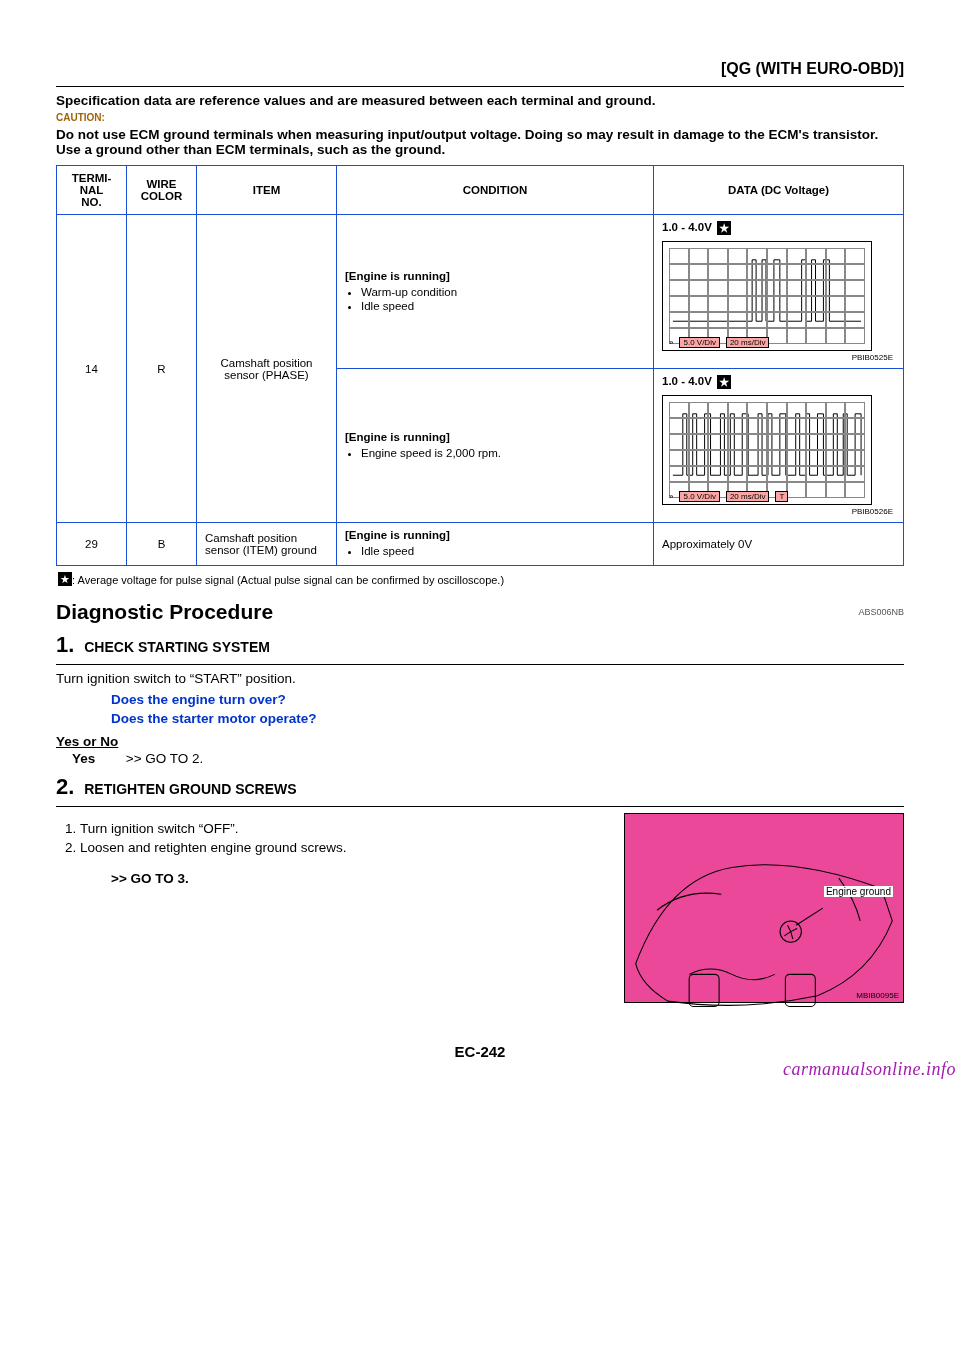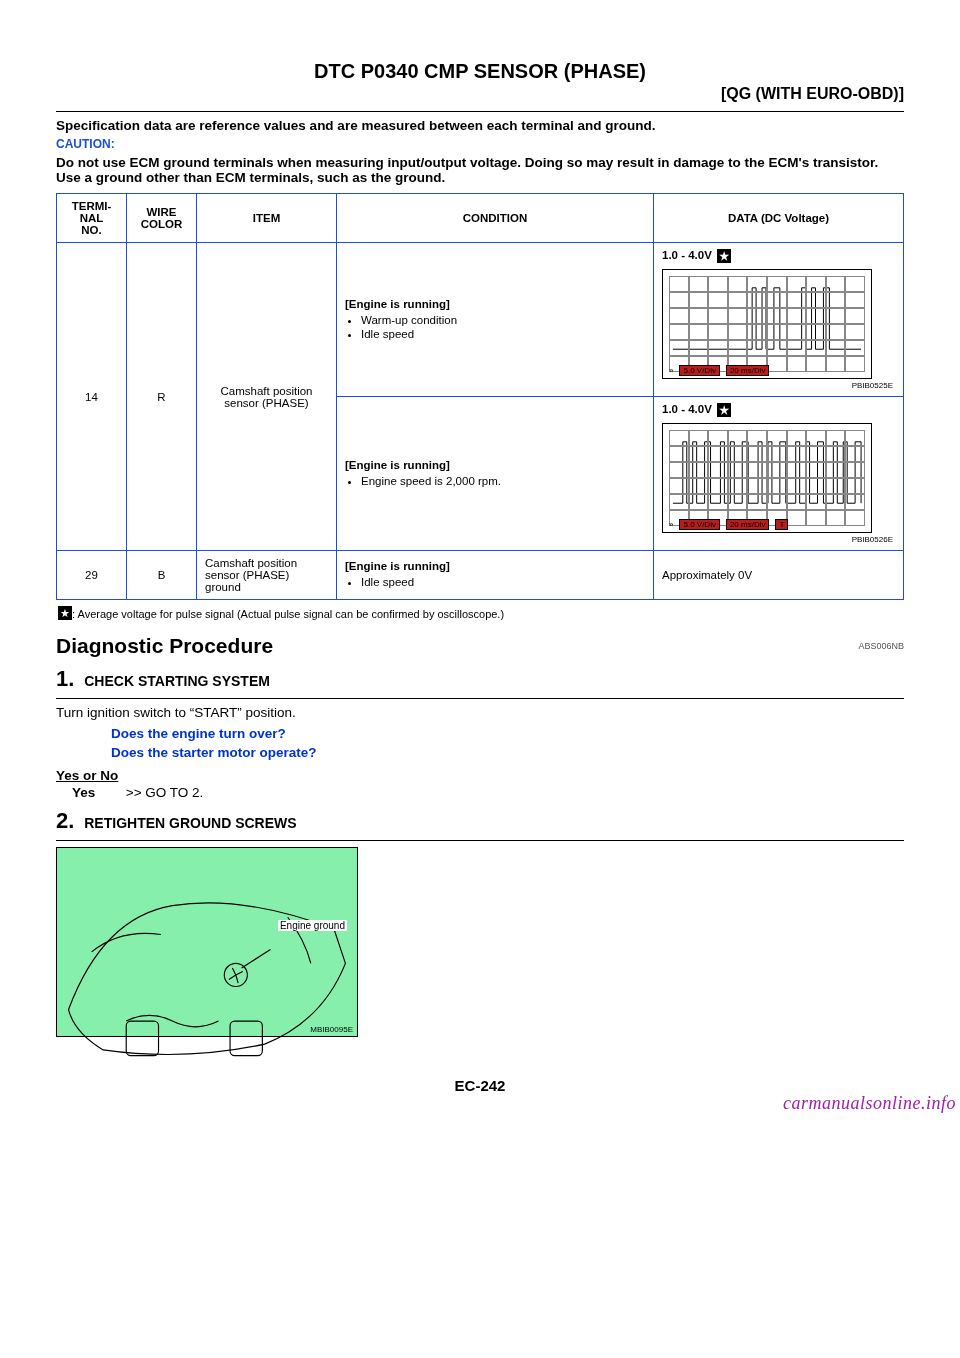--- a/index.html
+++ b/index.html
@@ -22,21 +22,21 @@
     margin-bottom: 2px;
   }
   .sub-title {
     text-align: right;
     font-weight: bold;
     font-size: 16px;
     margin-bottom: 8px;
   }
   .hr-top { border: none; border-top: 1.5px solid #000; margin: 0 0 6px 0; }
   .intro { font-size: 13.5px; margin: 4px 0; font-weight: bold; }
-  .caution { color: #1d4ed8; font-weight: bold; font-size: 12px; margin-top: 4px; }
+  .caution { color: #a16207; font-weight: bold; font-size: 10px; margin-top: 4px; }
 
   table.data {
     width: 100%;
     border-collapse: collapse;
     font-size: 11.5px;
     margin-top: 8px;
   }
   table.data th, table.data td {
     border: 1px solid #1d4ed8;
     padding: 6px 8px;
@@ -81,21 +81,21 @@
   .wave-footer {
     position: absolute;
     bottom: 2px; left: 6px; right: 6px;
     display: flex; gap: 6px;
     font-size: 8px;
     align-items: center;
   }
   .wave-footer .tag {
     border: 1px solid #000;
     padding: 0 3px;
-    background: #b91c1c;
+    background: #fca5a5;
   }
   .wave-code { text-align: right; font-size: 8px; margin-right: 2px; }
 
   .note-row { font-size: 11px; margin: 6px 0 14px 0; }
   .note-row .star { vertical-align: text-bottom; }
 
   .section-head {
     display: flex;
     align-items: center;
     justify-content: space-between;
@@ -120,25 +120,25 @@
   .yn-head { text-decoration: underline; font-weight: bold; font-size: 13.5px; margin-top: 8px; }
   .yn-row { font-size: 13.5px; margin: 2px 0 2px 16px; }
   .yn-row .lbl { display: inline-block; width: 50px; font-weight: bold; }
 
   .ol-steps { font-size: 13.5px; margin: 8px 0; padding-left: 24px; }
   .ol-steps li { margin: 4px 0; }
 
   .two-col { display: flex; gap: 16px; align-items: flex-start; }
   .two-col .left { flex: 1; }
   .illus {
-    width: 302px; height: 190px;
+    width: 280px; height: 190px;
     border: 1px solid #000;
     position: relative;
     font-size: 9px;
-    background: #86efac;
+    background: #ec4899;
   }
   .illus .lbl {
     position: absolute;
     bottom: 2px; right: 4px;
     font-size: 8px;
   }
   .illus .callout {
     position: absolute;
     top: 72px; right: 10px;
     font-size: 10px;
@@ -167,21 +167,20 @@
   }
 
   
   .svg-wave line, .svg-wave polyline { stroke: #000; stroke-width: 1; fill: none; }
 </style>
 </head>
 <body>
 
 <div class="page">
 
-  <div class="title-line">DTC P0340 CMP SENSOR (PHASE)</div>
   <div class="sub-title">[QG (WITH EURO-OBD)]</div>
   <hr class="hr-top">
 
   <div class="intro">Specification data are reference values and are measured between each terminal and ground.</div>
   <div class="caution">CAUTION:</div>
   <div class="intro">Do not use ECM ground terminals when measuring input/output voltage. Doing so may result in damage to the ECM's transistor. Use a ground other than ECM terminals, such as the ground.</div>
 
   <table class="data">
     <thead>
       <tr>
@@ -374,21 +373,21 @@
               <span class="tag">T</span>
             </div>
           </div>
           <div class="wave-code">PBIB0526E</div>
         </td>
       </tr>
 
       <tr>
         <td class="cell-center">29</td>
         <td class="cell-center">B</td>
-        <td>Camshaft position sensor (PHASE) ground</td>
+        <td>Camshaft position sensor (ITEM) ground</td>
         <td>
           <span class="cond-head">[Engine is running]</span>
           <ul class="cond-list">
             <li>Idle speed</li>
           </ul>
         </td>
         <td>Approximately 0V</td>
       </tr>
     </tbody>
   </table>
@@ -416,20 +415,27 @@
     <span>&gt;&gt; GO TO 2.</span>
   </div>
 
   <div class="step-head">
     <span class="step-num">2.</span>
     <span>RETIGHTEN GROUND SCREWS</span>
   </div>
   <hr class="hr-thin">
 
   <div class="two-col">
+    <div class="left">
+      <ol class="ol-steps">
+        <li>Turn ignition switch “OFF”.</li>
+        <li>Loosen and retighten engine ground screws.</li>
+      </ol>
+      <div class="goto">&gt;&gt; GO TO 3.</div>
+    </div>
     <div class="illus">
       <svg viewBox="0 0 260 190">
         <g stroke="#000" stroke-width="1" fill="none">
           <path d="M10,140 Q40,60 100,50 Q160,40 240,70 L250,100 Q230,150 180,170 Q110,185 40,175 Q15,160 10,140 Z"></path>
           <circle cx="155" cy="110" r="10"></circle>
           <path d="M155,110 L152,104 M155,110 L161,107 M155,110 L157,117 M155,110 L149,114"></path>
           <path d="M60,150 Q80,140 100,150 Q120,160 140,150"></path>
           <path d="M30,90 Q55,70 90,75"></path>
           <path d="M200,60 Q215,80 220,100"></path>
           <rect x="60" y="150" width="28" height="30" rx="4"></rect>

